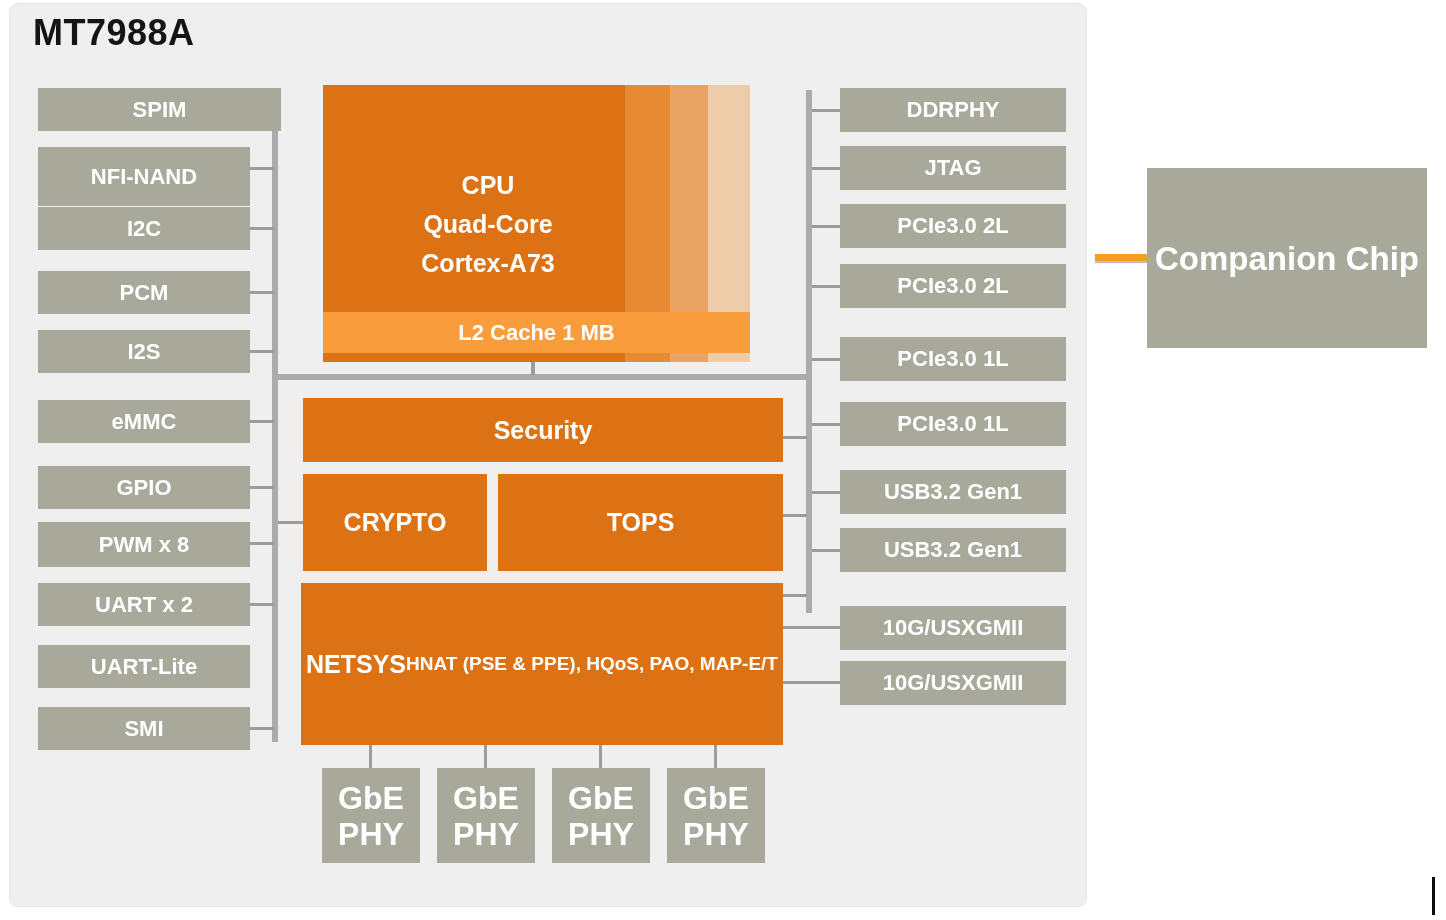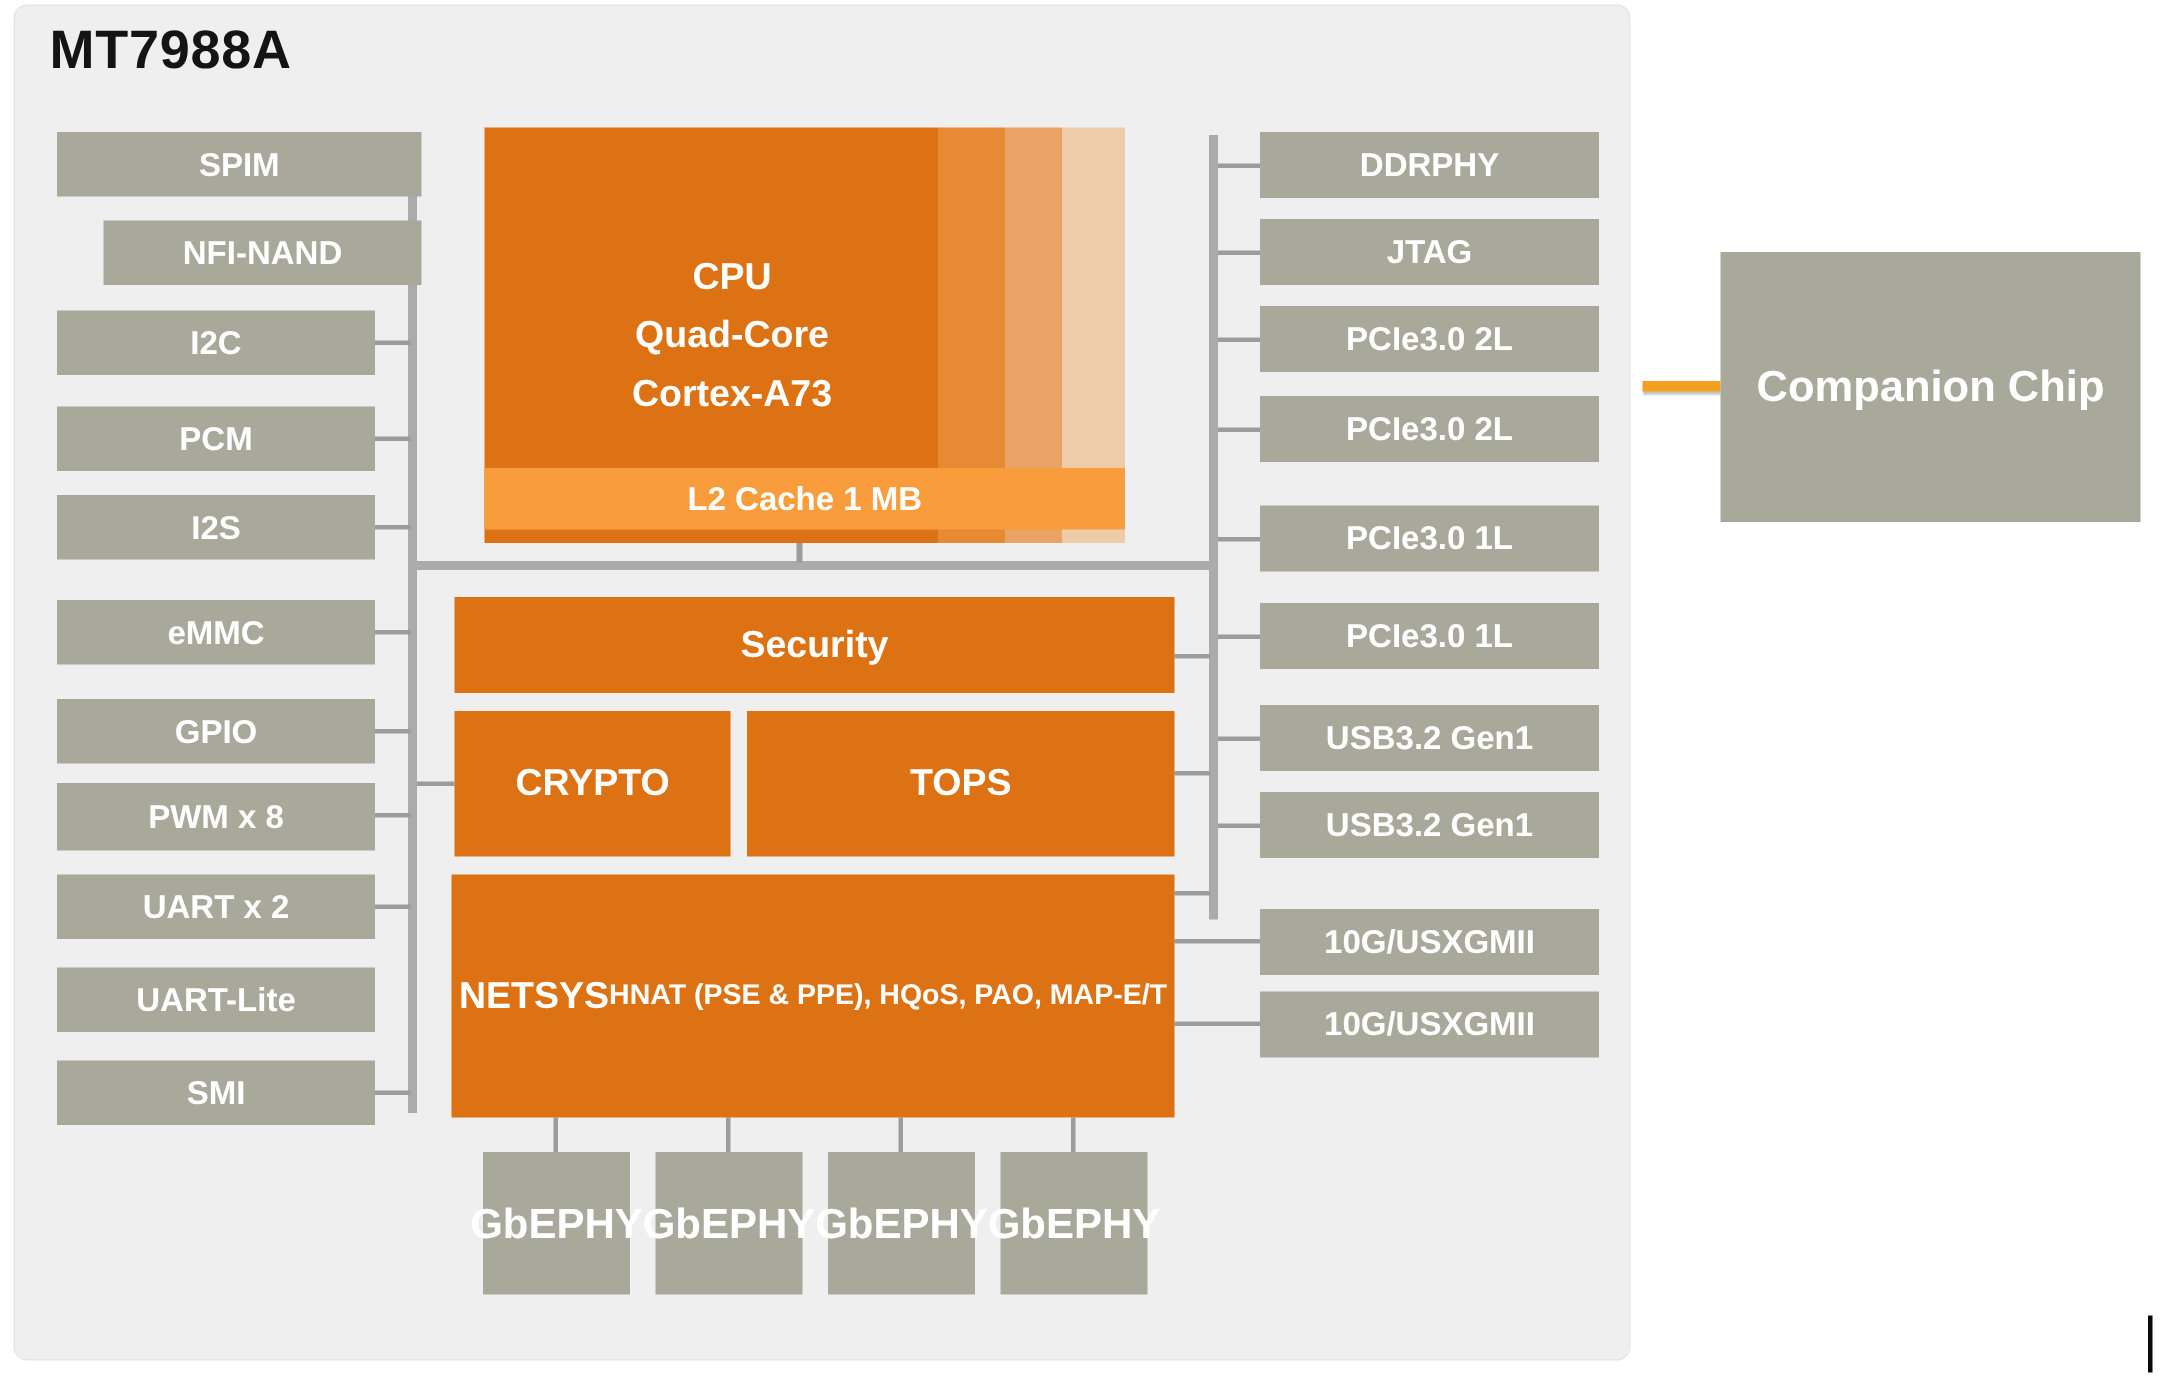--- a/index.html
+++ b/index.html
@@ -27,22 +27,22 @@
   .line{background:var(--bus,#ABABAB);}
   .stub{background:var(--stub,#9C9C9C);}
   .cpu-text{position:absolute;left:0;top:50%;transform:translateY(-50%);
     width:330px;font-size:25px;line-height:39px;font-weight:bold;color:#fff;text-align:center;}
   .l2-bar{background:var(--l2_orange,#F89C3C);font-size:22px;}
   .security{font-size:25px;}
   .crypto,.tops{font-size:25px;}
   .netsys{flex-direction:row;}
   .netsys-title{font-size:25px;line-height:34px;}
   .netsys-subtitle{font-size:19px;font-weight:bold;line-height:26px;}
-  .gbe{flex-direction:row;font-size:28px;line-height:36px;}
-  .companion{flex-direction:column;font-size:29px;line-height:39px;background:var(--gray,#A8A99B);}
+  .gbe{flex-direction:column;font-size:32px;line-height:36px;}
+  .companion{flex-direction:column;font-size:33px;line-height:39px;background:var(--gray,#A8A99B);}
   .connector-orange{
     position:absolute;left:1095px;top:254px;width:52px;height:7px;
     background:var(--connector,#F49F20);box-shadow:0 2px 1px rgba(120,120,120,.45);
   }
   .cursor-artifact{position:absolute;left:1432px;top:877px;width:3px;height:38px;background:#0a0a0a;}
 </style>
 </head>
 <body>
 
 <div id="stage">
@@ -81,21 +81,21 @@
       <div class="stub" style="left: 783px; top: 594px; width: 24px; height: 3px;"></div>
       <div class="stub" style="left: 278px; top: 521px; width: 25px; height: 3px;"></div>
       <div class="stub" style="left: 369px; top: 745px; width: 3px; height: 24px;"></div>
       <div class="stub" style="left: 484px; top: 745px; width: 3px; height: 24px;"></div>
       <div class="stub" style="left: 599px; top: 745px; width: 3px; height: 24px;"></div>
       <div class="stub" style="left: 714px; top: 745px; width: 3px; height: 24px;"></div>
     </div>
 
   <div id="left-ports">
       <div class="block gray-block port" style="left: 38px; top: 88px; width: 243px; height: 43px;">SPIM</div>
-      <div class="block gray-block port" style="left: 38px; top: 147px; width: 212px; height: 43px; margin-left: 31px;">NFI-NAND</div>
+      <div class="block gray-block port" style="left: 38px; top: 147px; width: 212px; height: 59px;">NFI-NAND</div>
       <div class="block gray-block port" style="left: 38px; top: 207px; width: 212px; height: 43px;">I2C</div>
       <div class="block gray-block port" style="left: 38px; top: 271px; width: 212px; height: 43px;">PCM</div>
       <div class="block gray-block port" style="left: 38px; top: 330px; width: 212px; height: 43px;">I2S</div>
       <div class="block gray-block port" style="left: 38px; top: 400px; width: 212px; height: 43px;">eMMC</div>
       <div class="block gray-block port" style="left: 38px; top: 466px; width: 212px; height: 43px;">GPIO</div>
       <div class="block gray-block port" style="left: 38px; top: 522px; width: 212px; height: 45px;">PWM x 8</div>
       <div class="block gray-block port" style="left: 38px; top: 583px; width: 212px; height: 43px;">UART x 2</div>
       <div class="block gray-block port" style="left: 38px; top: 645px; width: 212px; height: 43px;">UART-Lite</div>
       <div class="block gray-block port" style="left: 38px; top: 707px; width: 212px; height: 43px;">SMI</div>
     </div>

